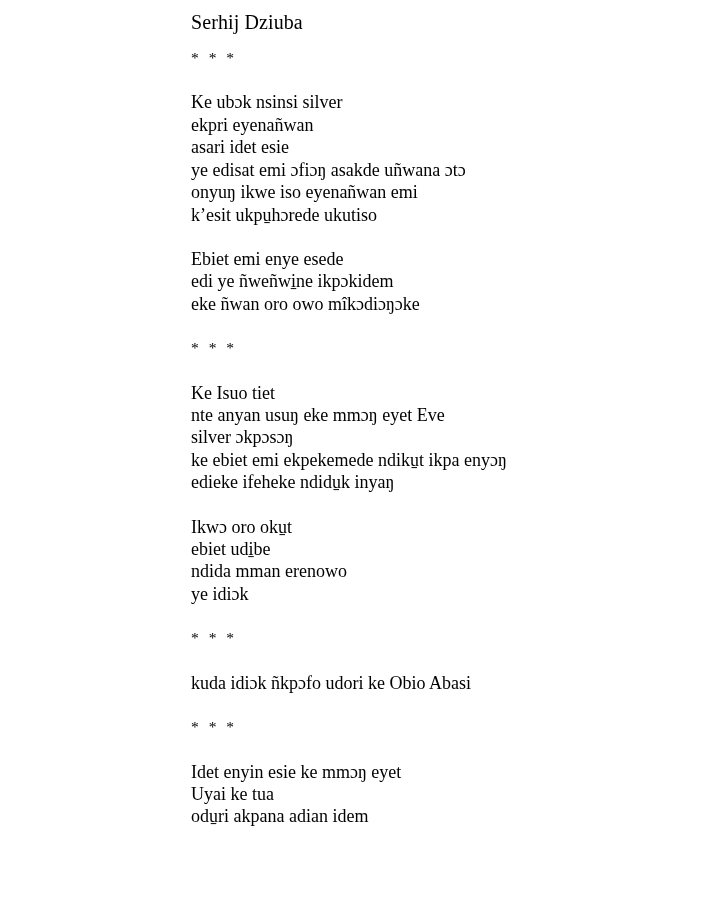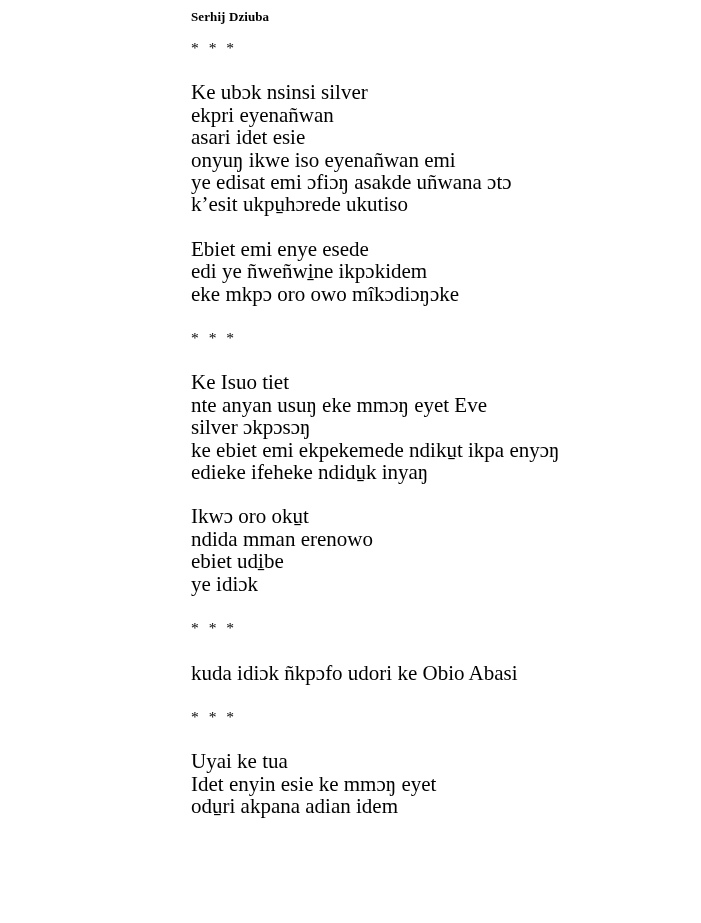--- a/index.html
+++ b/index.html
@@ -15,99 +15,99 @@
     overflow: hidden;
   }
   .page {
     position: relative;
     width: 701px;
     height: 923px;
     box-sizing: border-box;
     padding: 8px 40px 0 191px;
   }
   .doc-title {
-    font-size: 13px;
-    font-weight: bold;
+    font-size: 20px;
+    font-weight: normal;
     line-height: 1.45;
     margin: 0 0 10px 0;
     letter-spacing: 0.1px;
   }
   .separator {
     font-size: 15.5px;
     line-height: 1.45;
     letter-spacing: 3px;
     margin: 0;
     white-space: pre;
   }
   .stanza {
     margin: 0;
   }
   .line {
-    font-size: 21px;
+    font-size: 18px;
     line-height: 22.4px;
     margin: 0;
     white-space: pre-wrap;
   }
   .gap-lg { height: 22px; }
   .gap-md { height: 22px; }
 </style>
 </head>
 <body>
 
 <div class="page">
 
   <h1 class="doc-title">Serhij Dziuba</h1>
 
   <p class="separator">* * *</p>
   <div class="gap-lg"></div>
   <div class="stanza">
     <p class="line">Ke ubɔk nsinsi silver</p>
     <p class="line">ekpri eyenañwan</p>
     <p class="line">asari idet esie</p>
+    <p class="line">ye edisat emi ɔfiɔŋ asakde uñwana ɔtɔ</p>
     <p class="line">onyuŋ ikwe iso eyenañwan emi</p>
-    <p class="line">ye edisat emi ɔfiɔŋ asakde uñwana ɔtɔ</p>
     <p class="line">kʼesit ukpu̱hɔrede ukutiso</p>
   </div>
   <div class="gap-md"></div>
   <div class="stanza">
     <p class="line">Ebiet emi enye esede</p>
     <p class="line">edi ye ñweñwi̱ne ikpɔkidem</p>
-    <p class="line">eke mkpɔ oro owo mîkɔdiɔŋɔke</p>
+    <p class="line">eke ñwan oro owo mîkɔdiɔŋɔke</p>
   </div>
 
   <div class="gap-lg"></div>
 
   <p class="separator">* * *</p>
   <div class="gap-lg"></div>
   <div class="stanza">
     <p class="line">Ke Isuo tiet</p>
     <p class="line">nte anyan usuŋ eke mmɔŋ eyet Eve</p>
     <p class="line">silver ɔkpɔsɔŋ</p>
     <p class="line">ke ebiet emi ekpekemede ndiku̱t ikpa enyɔŋ</p>
     <p class="line">edieke ifeheke ndidu̱k inyaŋ</p>
   </div>
   <div class="gap-md"></div>
   <div class="stanza">
     <p class="line">Ikwɔ oro oku̱t</p>
+    <p class="line">ebiet udi̱be</p>
     <p class="line">ndida mman erenowo</p>
-    <p class="line">ebiet udi̱be</p>
     <p class="line">ye idiɔk</p>
   </div>
 
   <div class="gap-lg"></div>
 
   <p class="separator">* * *</p>
   <div class="gap-lg"></div>
   <div class="stanza">
     <p class="line">kuda idiɔk ñkpɔfo udori ke Obio Abasi</p>
   </div>
 
   <div class="gap-lg"></div>
 
   <p class="separator">* * *</p>
   <div class="gap-lg"></div>
   <div class="stanza">
+    <p class="line">Idet enyin esie ke mmɔŋ eyet</p>
     <p class="line">Uyai ke tua</p>
-    <p class="line">Idet enyin esie ke mmɔŋ eyet</p>
     <p class="line">odu̱ri akpana adian idem</p>
   </div>
 
 </div>
 
 </body></html>

